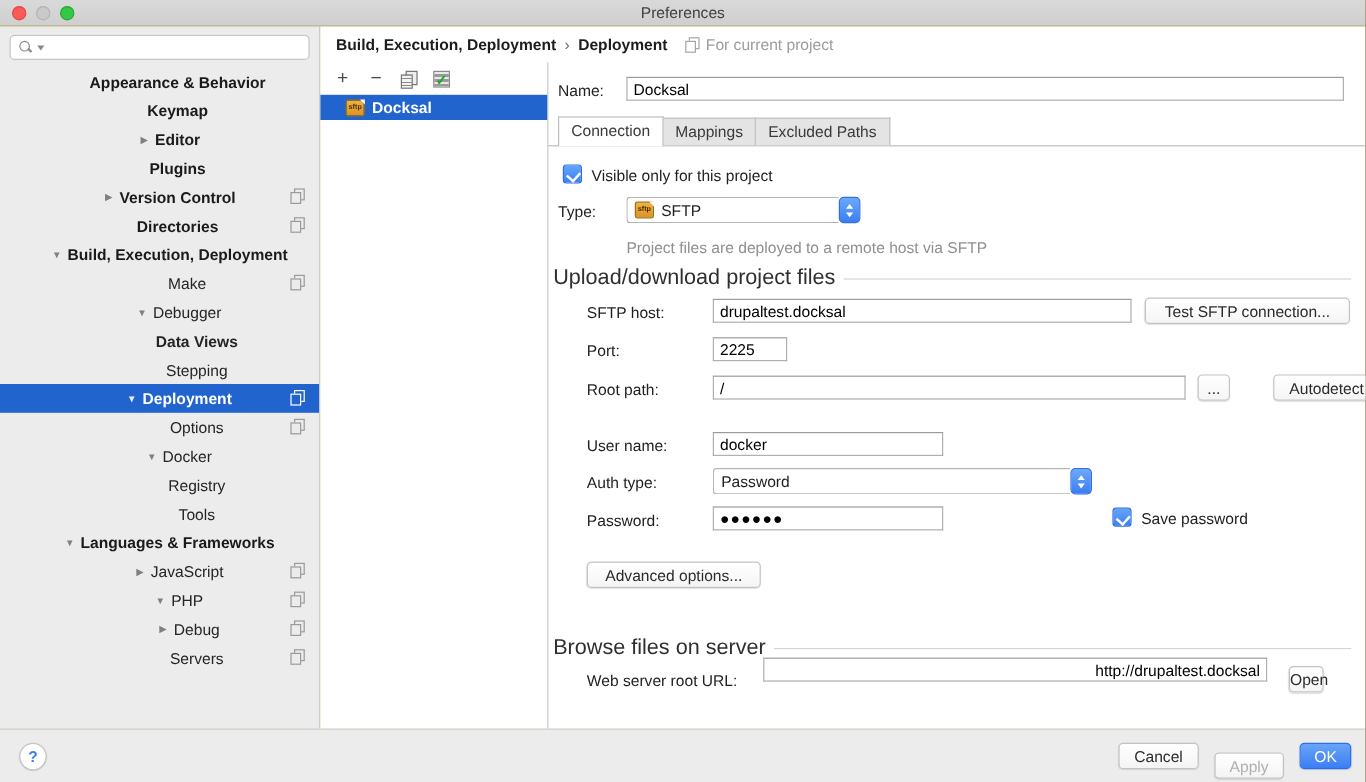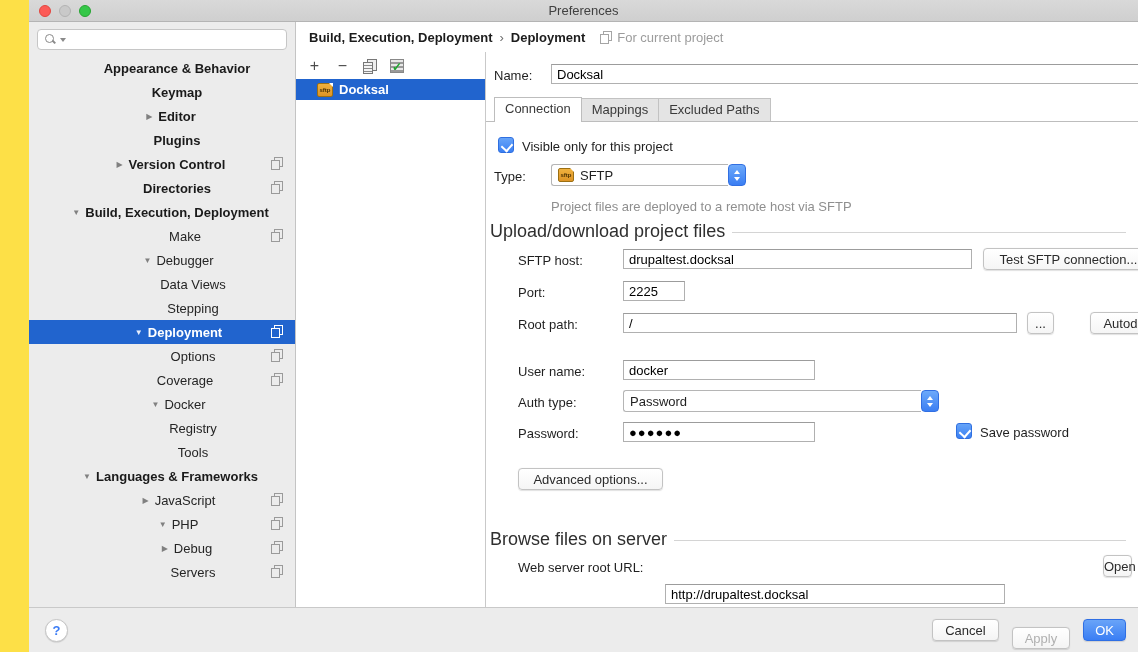--- a/index.html
+++ b/index.html
@@ -1,19 +1,19 @@
 <!DOCTYPE html>
 <html><head>
 <meta charset="utf-8">
 <style>
   * { margin:0; padding:0; box-sizing:border-box; }
   html,body { background:#555; }
   body { font-family:"Liberation Sans", sans-serif; }
   .window { position:relative; width:1138px; height:652px; background:#fde047; overflow:hidden;
-            font-size:13px; color:#1f1f1f;padding-left:29px; }
+            font-size:13px; color:#1f1f1f; }
 
   
   .titlebar { height:22px; background:linear-gradient(#d9d9d9,#cfcfcf); border-bottom:1px solid #b4b4b4;
               position:relative; display:flex; align-items:center; justify-content:center; }
   .title-text { font-size:13px; color:#414141; }
   .lights { position:absolute; left:10px; top:5px; display:flex; gap:8px; }
   .light { width:12px; height:12px; border-radius:50%; }
   .light.red   { background:#fc5b57; border:1px solid #e2463f; }
   .light.gray  { background:#c9c9c9; border:1px solid #b3b3b3; }
   .light.green { background:#35c748; border:1px solid #27a532; }
@@ -178,41 +178,36 @@
           </div>
           <div class="tree-row" style="padding-left: 28px;">
             <span class="arrow"></span>
             <span class="lbl">Make</span>
             <span class="cpy"></span>
           </div>
           <div class="tree-row" style="padding-left: 28px;">
             <span class="arrow">▼</span>
             <span class="lbl">Debugger</span>
           </div>
-          <div class="tree-row" style="padding-left: 44px;">
+          <div class="tree-row" style="padding-left: 44px; font-weight: bold;">
             <span class="arrow"></span>
             <span class="lbl">Data Views</span>
           </div>
           <div class="tree-row" style="padding-left: 44px;">
             <span class="arrow"></span>
             <span class="lbl">Stepping</span>
           </div>
           <div class="tree-row sel" style="padding-left: 28px;">
             <span class="arrow">▼</span>
             <span class="lbl b">Deployment</span>
             <span class="cpy"></span>
           </div>
           <div class="tree-row" style="padding-left: 44px;">
             <span class="arrow"></span>
             <span class="lbl">Options</span>
-            <span class="cpy"></span>
-          </div>
-          <div class="tree-row" style="padding-left: 28px;">
-            <span class="arrow"></span>
-            <span class="lbl">Coverage</span>
             <span class="cpy"></span>
           </div>
           <div class="tree-row" style="padding-left: 28px;">
             <span class="arrow">▼</span>
             <span class="lbl">Docker</span>
           </div>
           <div class="tree-row" style="padding-left: 44px;">
             <span class="arrow"></span>
             <span class="lbl">Registry</span>
           </div>
@@ -340,21 +335,21 @@
           <span class="f-label" style="left:494px; top:373px;">Save password</span>
 
           <button class="f-btn" style="left:32px; top:416px; width:145px;">Advanced options...</button>
 
           <div class="section" style="top:477px;">
             <span class="sec-lbl">Browse files on server</span>
             <span class="sec-line"></span>
           </div>
 
           <span class="f-label" style="left:32px; top:508px;">Web server root URL:</span>
-          <input class="f-input" style="left: 179px; top: 532px; width: 340px;" value="http://drupaltest.docksal">
+          <input class="f-input" style="left: 179px; top: 496px; width: 420px; text-align: right;" value="http://drupaltest.docksal">
           <button class="f-btn" style="left:617px; top:503px; width:29px;">Open</button>
         </div>
       </div>
     </div>
   </div>
 
   <div class="footer">
     <div class="help-btn">?</div>
     <div class="footer-spacer"></div>
     <button class="fbtn">Cancel</button>

